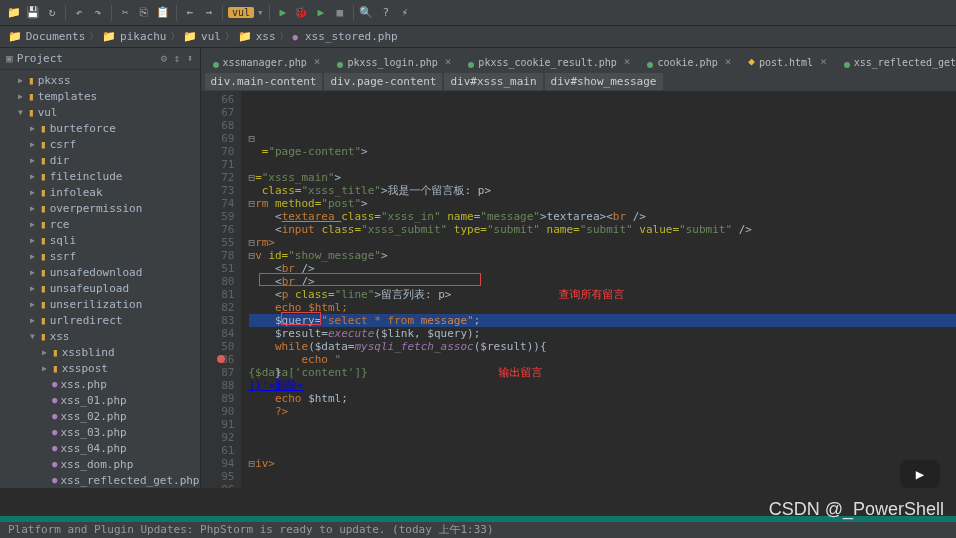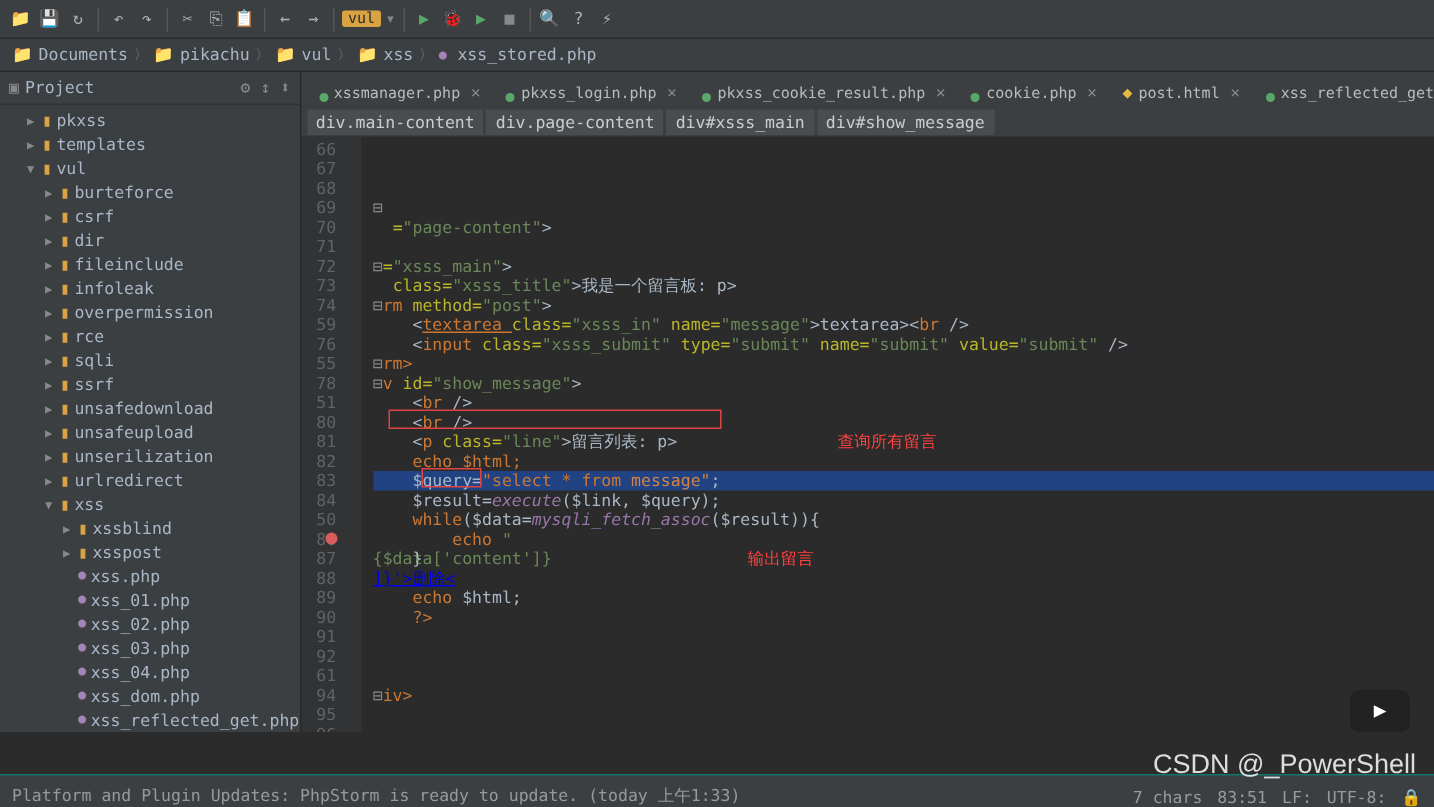--- a/index.html
+++ b/index.html
@@ -21,29 +21,29 @@
 .file-ico{color:#a782bb;margin-right:3px;font-size:9px}
 .editor-area{flex:1;display:flex;flex-direction:column;background:#2b2b2b;position:relative}
 .tabs-row{height:23px;background:#3c3f41;display:flex;align-items:flex-end;padding-left:4px;overflow:hidden;white-space:nowrap}
 .tab{height:21px;padding:3px 8px;background:#515658;color:#bbb;margin-right:1px;display:inline-flex;align-items:flex-end;gap:4px;font-size:10px;cursor:pointer}
 .tab.inactive{background:#3c3f41}
 .tab .x{color:#888;margin-left:3px}
 .dot{width:6px;height:6px;border-radius:50%;background:#59a869}
 .crumb-bar{height:20px;background:#3c3f41;display:flex;align-items:center;gap:2px;padding:0 4px;font-size:10px}
 .crumb-tag{background:#4a4d4f;padding:2px 6px;color:#ccc}
 .code-wrap{flex:1;display:flex;position:relative;overflow:hidden}
-.gutter{width:40px;background:#313335;text-align:center;padding:2px 6px 0 0;color:#606366;line-height:13px}
+.gutter{width:40px;background:#313335;text-align:right;padding:2px 6px 0 0;color:#606366;line-height:13px}
 .code{flex:1;padding:2px 0 0 8px;line-height:13px;position:relative;font-size:11px;white-space:pre}
 .line{height:13px;position:relative}
 .line.hl{background:#214283}
 .k-or{color:#cc7832}.k-gr{color:#6a8759}.k-ye{color:#bbb529}.k-it{font-style:italic;color:#9876aa}
 .fold{color:#888}
 .annotation{color:#ff4040;position:absolute}
 .box-red{border:1px solid #d44;position:absolute;pointer-events:none}
-.status{position:absolute;bottom:0;left:0;right:0;height:22px;background:#3c3f41;display:flex;align-items:flex-end;padding:0 8px;font-size:10px;color:#999;border-top:1px solid #0f766e}
+.status{position:absolute;bottom:0;left:0;right:0;height:22px;background:#3c3f41;display:flex;align-items:flex-start;padding:0 8px;font-size:10px;color:#999;border-top:6px solid #0f766e}
 .status .right{margin-left:auto;display:flex;gap:10px}
 .watermark{position:absolute;bottom:18px;right:12px;color:#ddd;font-size:18px;font-family:Arial}
 .video-btn{position:absolute;bottom:50px;right:16px;width:40px;height:28px;background:#222;border-radius:6px;display:flex;align-items:center;justify-content:center;color:#fff;font-size:14px}
 .bp{position:absolute;left:-32px;width:8px;height:8px;background:#db5c5c;border-radius:50%;top:2px}
 .run-ico{color:#59a869}
 </style>
 </head>
 <body>
 
 <div class="toolbar">
@@ -180,23 +180,16 @@
         </div>
       <div class="code" id="code">
         
       <div class="line"><span class="fold">⊟</span></div><div class="line">  <span class="k-ye">=</span><span class="k-gr">"page-content"</span>&gt;</div><div class="line"></div><div class="line"><span class="fold">⊟</span><span class="k-ye">=</span><span class="k-gr">"xsss_main"</span>&gt;</div><div class="line">  <span class="k-ye">class=</span><span class="k-gr">"xsss_title"</span>&gt;我是一个留言板: p&gt;</div><div class="line"><span class="fold">⊟</span><span class="k-or">rm </span><span class="k-ye">method=</span><span class="k-gr">"post"</span>&gt;</div><div class="line">    &lt;<span class="k-or" style="text-decoration:underline">textarea </span><span class="k-ye">class=</span><span class="k-gr">"xsss_in" </span><span class="k-ye">name=</span><span class="k-gr">"message"</span>&gt;textarea&gt;&lt;<span class="k-or">br </span>/&gt;</div><div class="line">    &lt;<span class="k-or">input </span><span class="k-ye">class=</span><span class="k-gr">"xsss_submit" </span><span class="k-ye">type=</span><span class="k-gr">"submit" </span><span class="k-ye">name=</span><span class="k-gr">"submit" </span><span class="k-ye">value=</span><span class="k-gr">"submit" </span>/&gt;</div><div class="line"><span class="fold">⊟</span><span class="k-or">rm&gt;</span></div><div class="line"><span class="fold">⊟</span><span class="k-or">v </span><span class="k-ye">id=</span><span class="k-gr">"show_message"</span>&gt;</div><div class="line">    &lt;<span class="k-or">br </span>/&gt;</div><div class="line">    &lt;<span class="k-or">br </span>/&gt;</div><div class="line">    &lt;<span class="k-or">p </span><span class="k-ye">class=</span><span class="k-gr">"line"</span>&gt;留言列表: p&gt;<span class="annotation" style="left:310px">查询所有留言</span></div><div class="line">    <span class="k-or"><span class="k-or">echo </span>$html;</span></div><div class="line hl">    $query=<span class="k-or">"select * from </span><span style="color:#d28446">message"</span>;</div><div class="line">    $result=<span class="k-it">execute</span>($link, $query);</div><div class="line">    <span class="k-or">while</span>($data=<span class="k-it">mysqli_fetch_assoc</span>($result)){</div><div class="line"><span class="bp"></span>        <span class="k-or">echo </span><span class="k-gr">"<p class="con">{$data[<span class="k-gr">'content'</span>]}</p><a href="xss_stored.php?id={$data[&lt;span class=&quot;k-gr&quot;&gt;" id'<="" span="">]}'&gt;删除&lt;</a></span></div><div class="line">    }<span class="annotation" style="left:250px">输出留言</span></div><div class="line"></div><div class="line">    <span class="k-or">echo </span>$html;</div><div class="line">    <span class="k-or">?&gt;</span></div><div class="line"></div><div class="line"></div><div class="line"></div><div class="line"><span class="fold">⊟</span><span class="k-or">iv&gt;</span></div><div class="line"></div><div class="line"></div><div class="box-red" style="left: 18px; top: 182px; width: 222px; height: 13px;"></div><div class="box-red" style="left: 40px; top: 221px; width: 40px; height: 13px;"></div></div>
     </div>
   </div>
 </div>
 
 <div class="status">
   <span>Platform and Plugin Updates: PhpStorm is ready to update. (today 上午1:33)</span>
-  <div class="right">
-    <span>7 chars</span>
-    <span>83:51</span>
-    <span>LF:</span>
-    <span>UTF-8:</span>
-    <span>🔒</span>
-  </div>
 </div>
 
 <div class="video-btn">▶</div>
 <div class="watermark">CSDN @_PowerShell</div>
 
 </body></html>

